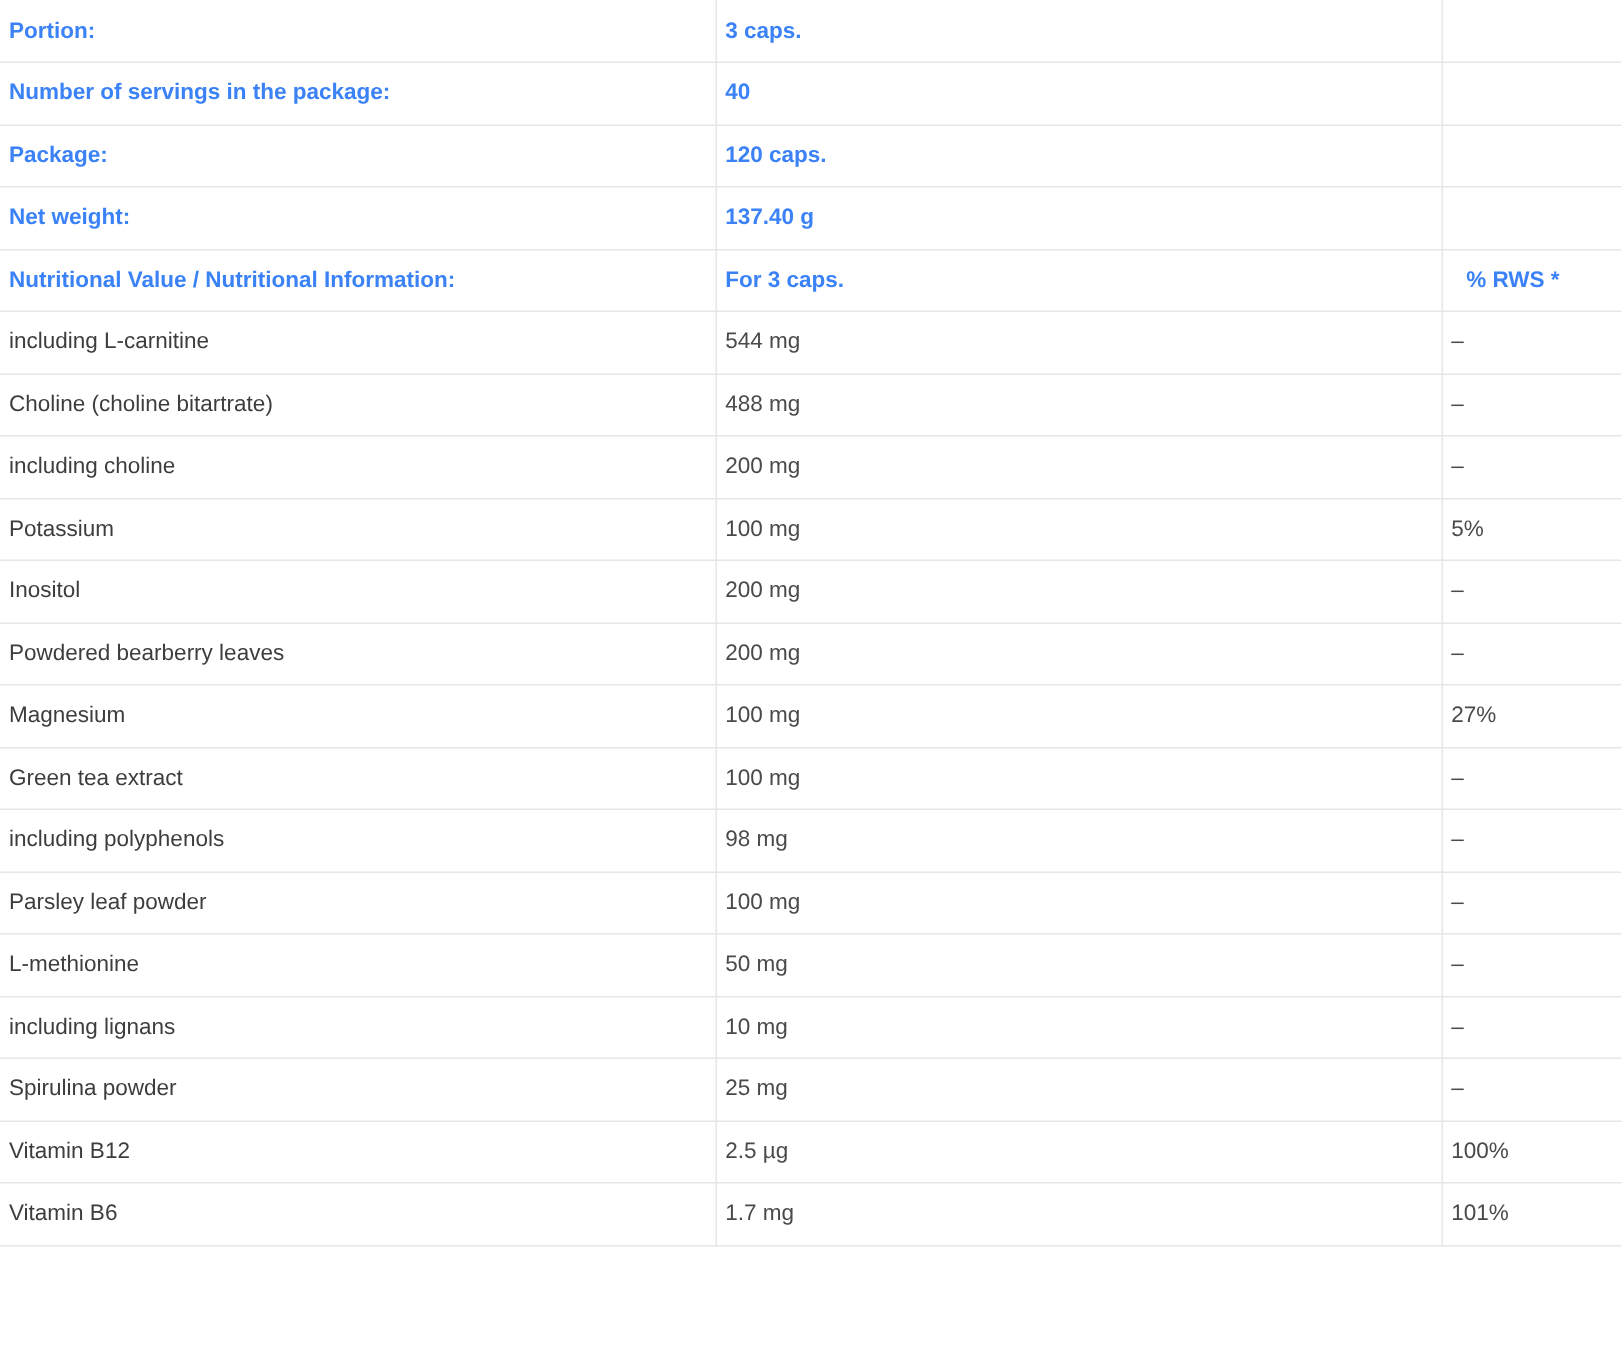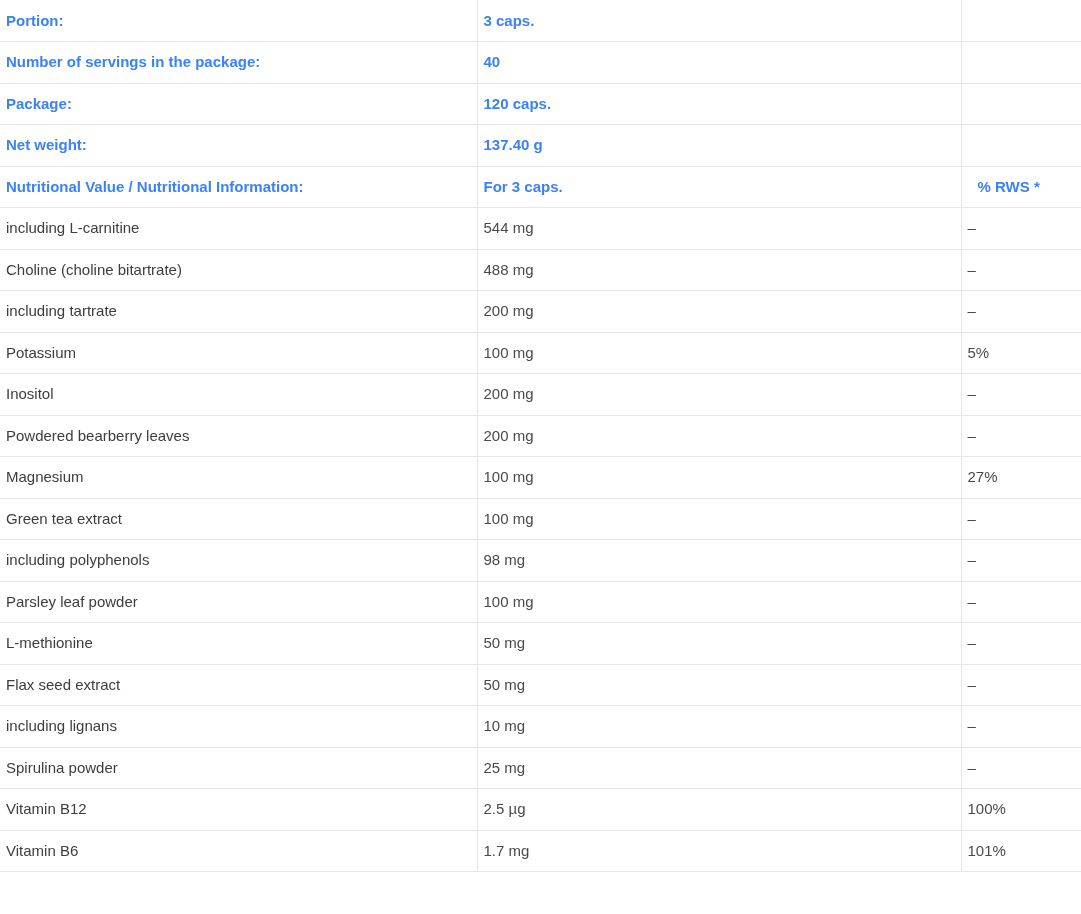--- a/index.html
+++ b/index.html
@@ -101,21 +101,21 @@
         <td class="label">including L-carnitine</td>
         <td class="value">544 mg</td>
         <td class="rws last">–</td>
       </tr>
       <tr class="item">
         <td class="label">Choline (choline bitartrate)</td>
         <td class="value">488 mg</td>
         <td class="rws last">–</td>
       </tr>
       <tr class="item">
-        <td class="label">including tartrate</td>
+        <td class="label">including choline</td>
         <td class="value">200 mg</td>
         <td class="rws last">–</td>
       </tr>
       <tr class="item">
         <td class="label">Potassium</td>
         <td class="value">100 mg</td>
         <td class="rws last">5%</td>
       </tr>
       <tr class="item">
         <td class="label">Inositol</td>
@@ -146,25 +146,20 @@
         <td class="label">Parsley leaf powder</td>
         <td class="value">100 mg</td>
         <td class="rws last">–</td>
       </tr>
       <tr class="item">
         <td class="label">L-methionine</td>
         <td class="value">50 mg</td>
         <td class="rws last">–</td>
       </tr>
       <tr class="item">
-        <td class="label">Flax seed extract</td>
-        <td class="value">50 mg</td>
-        <td class="rws last">–</td>
-      </tr>
-      <tr class="item">
         <td class="label">including lignans</td>
         <td class="value">10 mg</td>
         <td class="rws last">–</td>
       </tr>
       <tr class="item">
         <td class="label">Spirulina powder</td>
         <td class="value">25 mg</td>
         <td class="rws last">–</td>
       </tr>
       <tr class="item">

